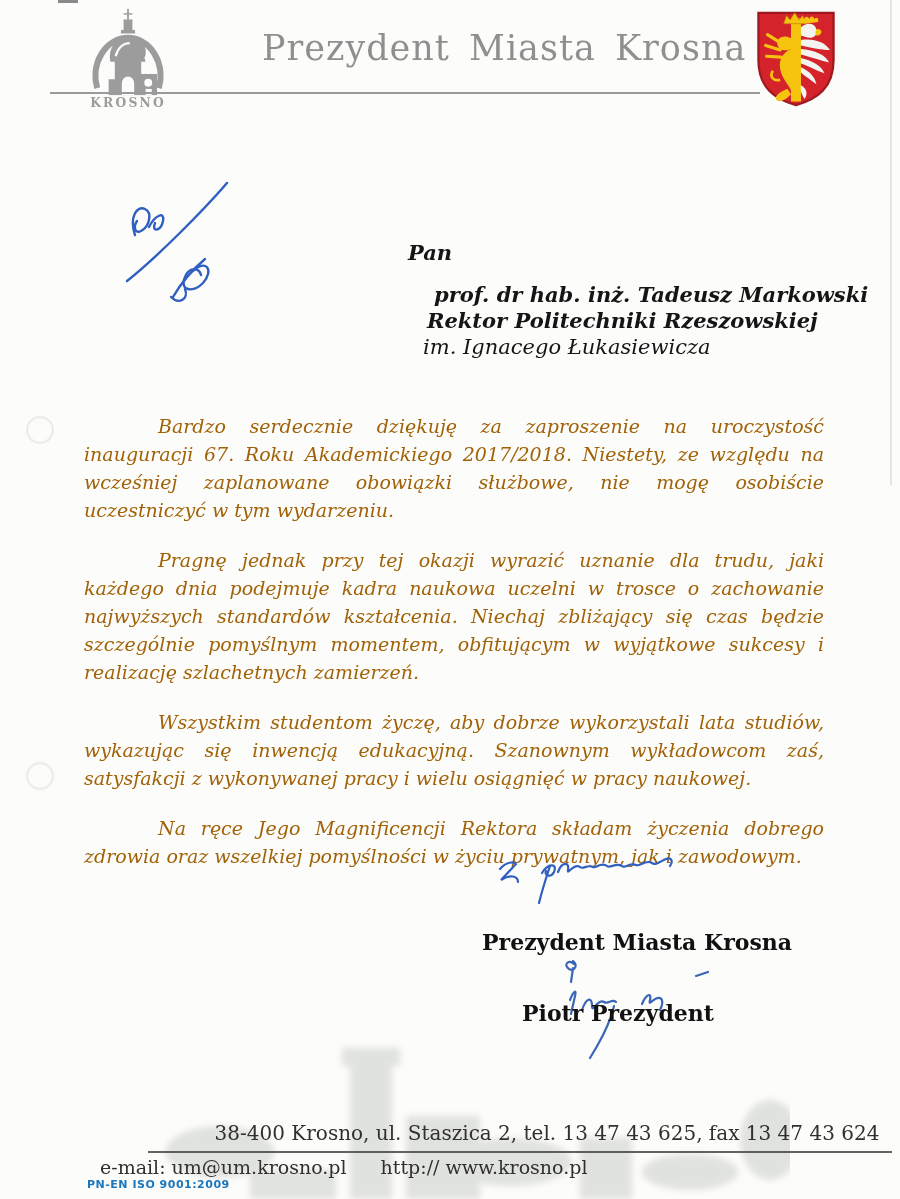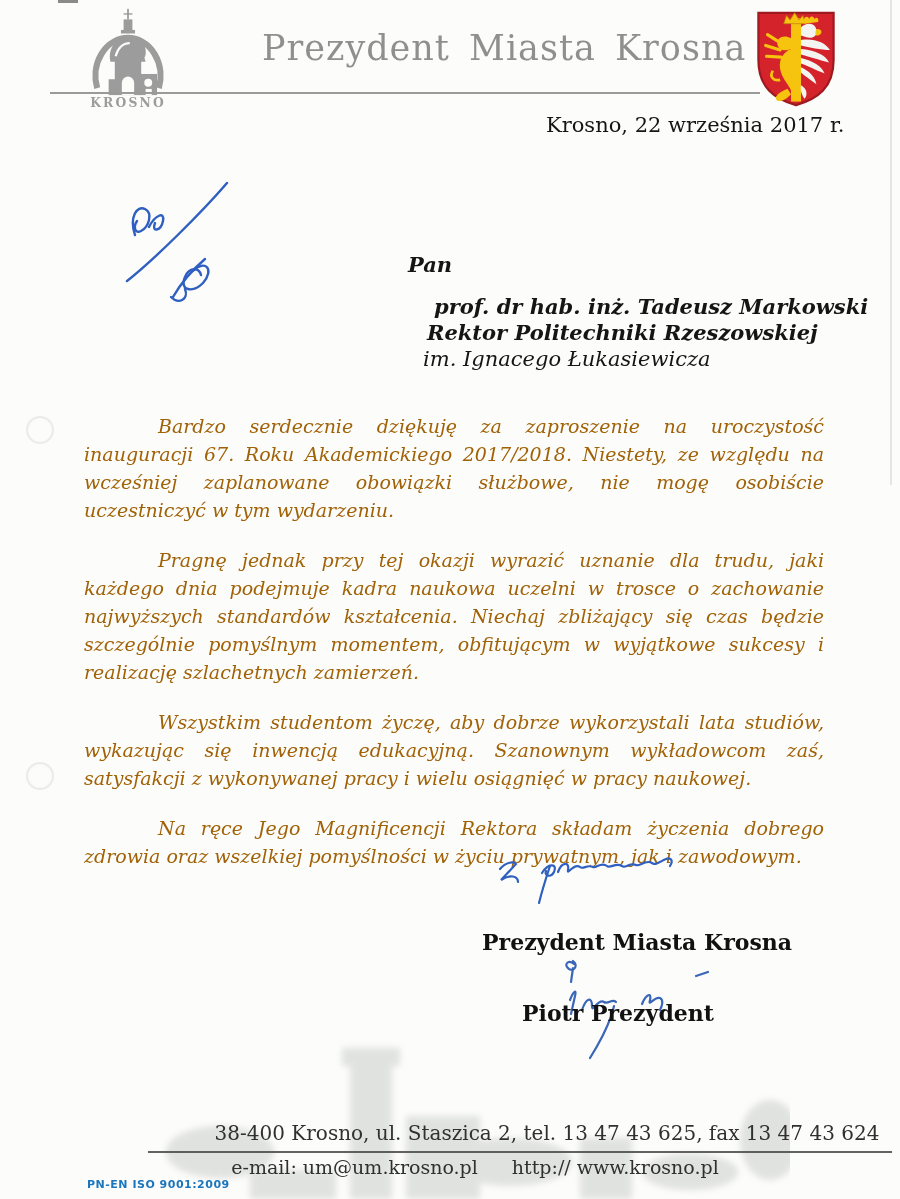--- a/index.html
+++ b/index.html
@@ -14,37 +14,37 @@
     left:262px;top:28px;font-size:35px;color:#8f8f8f;
     letter-spacing:1px;word-spacing:7px;white-space:nowrap;
   }
   .header-rule{left:50px;top:92px;width:710px;height:2px;background:#9a9a9a;}
   .top-edge-mark{left:58px;top:0;width:20px;height:3px;background:#8a8a8a;}
   .scan-edge-line{left:890px;top:0;width:2px;height:485px;background:rgba(205,205,205,.5);}
   
   .date-line{left:546px;top:113px;font-size:21px;color:#151515;white-space:nowrap;}
   
   .addressee{left:408px;top:240px;font-size:21px;color:#151515;font-style:italic;line-height:26px;}
-  .addressee .salutation{font-weight:bold;margin:12px 0 16px 0;}
+  .addressee .salutation{font-weight:bold;margin:0 0 16px 0;}
   .addressee .name{font-weight:bold;padding-left:26px;margin:0;}
   .addressee .role{padding-left:19px;margin:0;font-weight:bold;}
   .addressee .institution{padding-left:15px;margin:0;}
   
   .letter-body{
     left:84px;top:412px;width:740px;font-style:italic;font-size:19px;
     line-height:28px;color:#a16207;text-align:justify;
   }
   .letter-body p{margin:0 0 22px 0;text-indent:74px;}
   
   .signer-title{left:482px;top:929px;font-size:22px;font-weight:bold;color:#111;white-space:nowrap;}
   .signer-name{left:522px;top:1000px;font-size:22px;font-weight:bold;color:#111;white-space:nowrap;}
   
   .footer-address{left:177px;top:1121px;width:740px;text-align:center;font-size:20px;color:#303030;white-space:nowrap;}
   .footer-rule{left:148px;top:1151px;width:744px;height:2px;background:rgba(70,70,70,.85);}
-  .footer-contact{left:100px;top:1156px;width:750px;text-align:center;font-size:19px;color:#303030;white-space:nowrap;}
+  .footer-contact{left:100px;top:1156px;width:750px;text-align:left;font-size:19px;color:#303030;white-space:nowrap;}
   .footer-contact .gap{display:inline-block;width:34px;}
   .footer-iso{
     left:87px;top:1178px;width:750px;
     font-family:"DejaVu Sans",sans-serif;font-weight:bold;font-size:11px;
     letter-spacing:.5px;white-space:nowrap;
   }
   
   .punch-hole{width:24px;height:24px;border-radius:50%;border:2px solid #ebebe8;box-shadow:inset 0 0 2px #f1f1ee;}
   .hole-1{left:26px;top:416px;}
   .hole-2{left:26px;top:762px;}
@@ -122,21 +122,20 @@
       <g stroke="#f6c40e" stroke-width="3.5" stroke-linecap="round" fill="none">
         <path d="M30,37 L16,28"></path>
           <path d="M30,45 L14,40"></path>
           <path d="M31,53 L15,52"></path>
       </g>
       <path d="M38,88 C28,92 22,98 27,101 C33,103 39,97 42,94 Z" fill="#f6c40e"></path>
       <path d="M30,78 C22,80 18,74 22,68" stroke="#f6c40e" stroke-width="3" fill="none"></path>
     </g>
   </svg>
 
-  <div class="abs date-line">Krosno, 22 września 2017 r.</div>
 
   <svg class="abs" style="left:115px;top:175px;" width="160" height="130" viewBox="0 0 160 130">
     <g fill="none" stroke="#2f5fc0" stroke-width="2.4" stroke-linecap="round">
       <path d="M20,60 C14,42 22,30 30,34 C38,38 34,52 26,56 C20,59 18,52 22,46"></path>
       <path d="M34,52 C40,40 50,36 48,46 C46,56 36,58 40,48"></path>
       <path d="M112,8 C88,36 40,84 12,106"></path>
       <path d="M58,122 C66,108 76,96 90,84"></path>
       <path d="M78,96 C90,84 100,94 88,108 C78,118 64,116 70,102 C74,92 84,92 86,100"></path>
       <path d="M70,114 C74,124 64,130 56,122"></path>
     </g>

